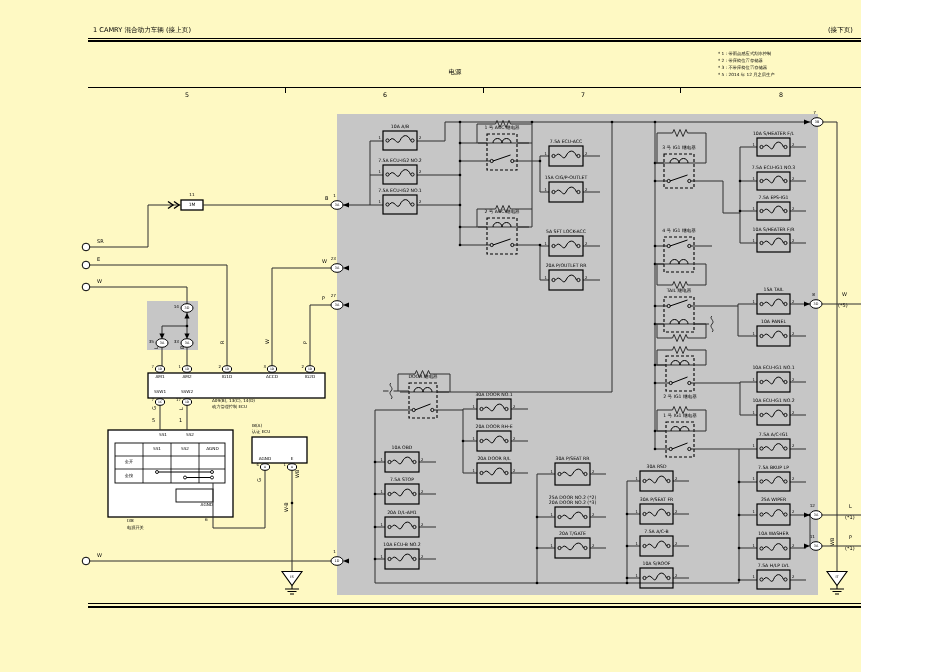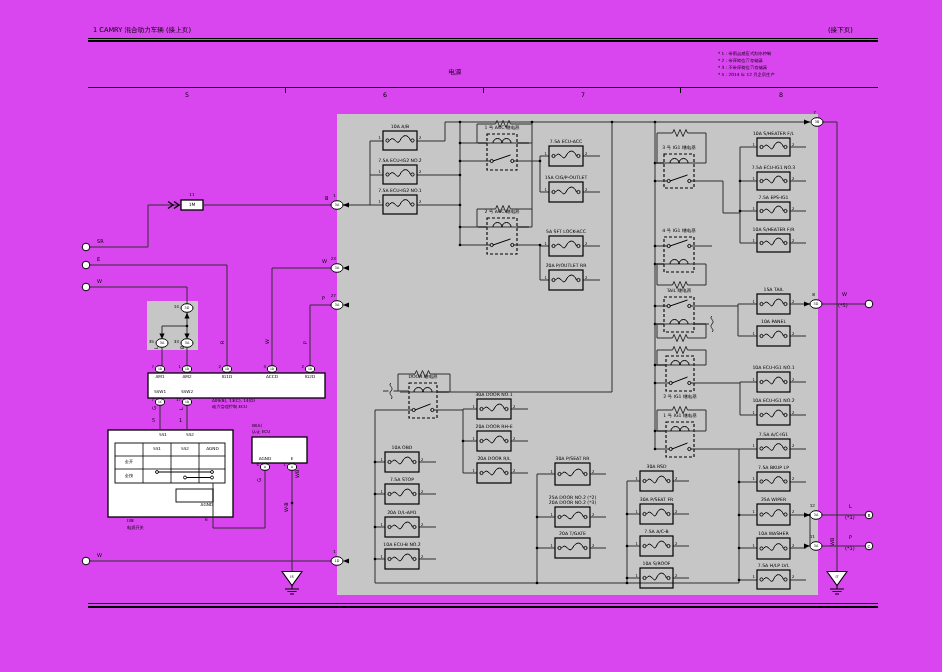--- a/index.html
+++ b/index.html
@@ -1,16 +1,16 @@
 <!DOCTYPE html>
 <html><head>
 <meta charset="utf-8">
 <style>
   html,body{margin:0;padding:0;background:#fff;}
-  #page{position:relative;width:942px;height:672px;background:#d946ef;overflow:hidden;
+  #page{position:relative;width:861px;height:672px;background:#fef9c3;overflow:hidden;
         font-family:"DejaVu Sans",sans-serif;color:#000;}
   svg{position:absolute;left:0;top:0;pointer-events:none;}
   .t{position:absolute;white-space:nowrap;line-height:1.15;color:#000;}
   .c{text-align:center;}
   .r{text-align:right;}
   .rot{transform:rotate(-90deg);transform-origin:left top;}
   .hr{position:absolute;background:#000;}
   #labels div{position:absolute;white-space:nowrap;}
   .flabel{font-size:4.6px;text-align:center;width:80px;}
   .rlabel{font-size:4.6px;text-align:center;width:84px;}

